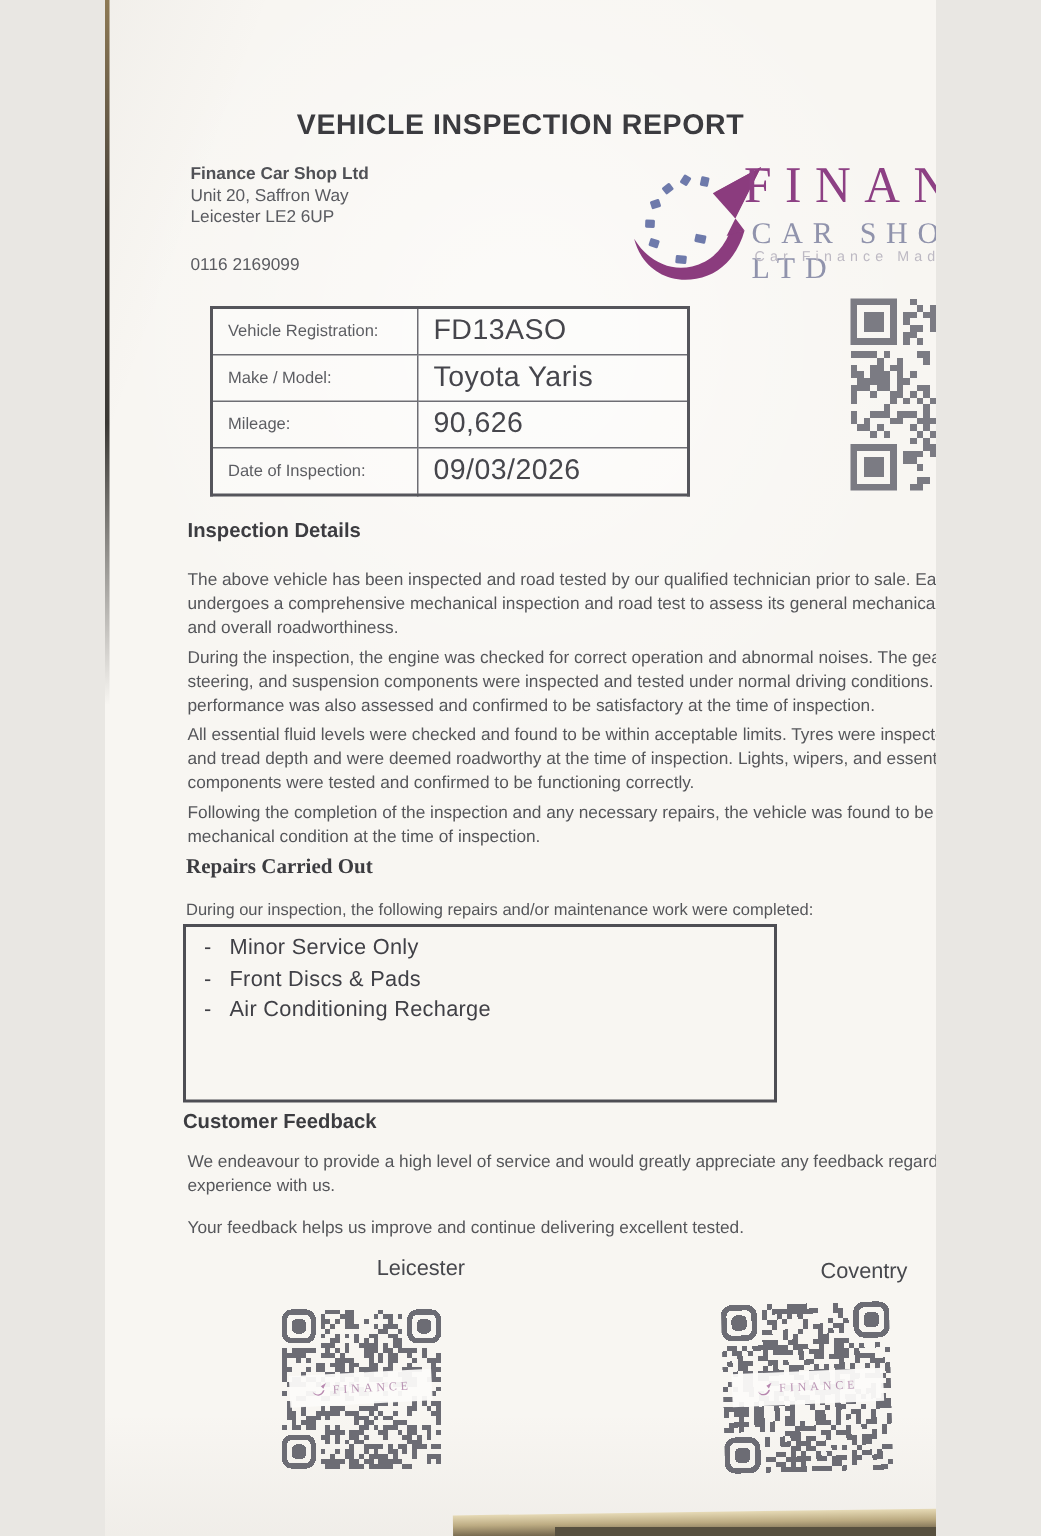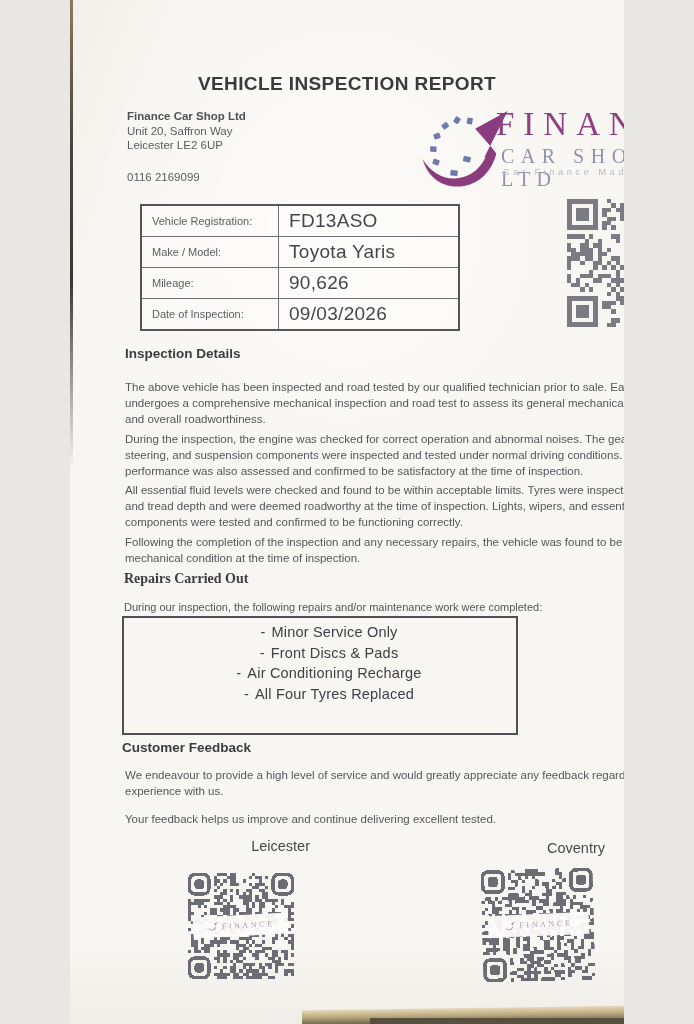--- a/index.html
+++ b/index.html
@@ -73,21 +73,21 @@
   .para{left:55px;width:590px;font-size:11.5px;line-height:16px;color:#55565a;}
   .p1{top:379px;}
   .p2{top:431px;}
   .p3{top:482px;}
   .p4{top:534px;}
   .fp1{top:767px;width:565px;}
   .fp2{top:811px;}
 
   .repairs-intro{left:54px;top:601px;font-size:11px;color:#55565a;}
   .repairs-box{left:52px;top:616px;width:396px;height:119px;
-    border:2px solid #4e4e54;padding:4px 0 0 12px;box-sizing:border-box;text-align:center;}
+    border:2px solid #4e4e54;padding:4px 0 0 12px;box-sizing:border-box;}
   .repair-item{font-size:14.5px;line-height:20.5px;color:#404046;letter-spacing:.2px;}
   .repair-item .dash{display:inline-block;width:17px;}
 
   .loc{width:140px;text-align:right;font-size:14.5px;color:#47484d;}
   .loc-left{left:100px;top:838px;}
   .loc-right{left:395px;top:840px;}
 
   .qr-note{left:270px;top:882px;font-size:12px;line-height:25px;color:#55565a;}
 </style>
 </head>
@@ -442,21 +442,20 @@
   <div class="abs para p2">During the inspection, the engine was checked for correct operation and abnormal noises. The gearbox, clutch, steering, and suspension components were inspected and tested under normal driving conditions. Braking performance was also assessed and confirmed to be satisfactory at the time of inspection.</div>
   <div class="abs para p3">All essential fluid levels were checked and found to be within acceptable limits. Tyres were inspected for condition and tread depth and were deemed roadworthy at the time of inspection. Lights, wipers, and essential electrical components were tested and confirmed to be functioning correctly.</div>
   <div class="abs para p4">Following the completion of the inspection and any necessary repairs, the vehicle was found to be in satisfactory mechanical condition at the time of inspection.</div>
 
   <div class="abs h2 h-repairs">Repairs Carried Out</div>
   <div class="abs repairs-intro">During our inspection, the following repairs and/or maintenance work were completed:</div>
   <div class="abs repairs-box">
     <div class="repair-item"><span class="dash">-</span><span>Minor Service Only</span></div>
     <div class="repair-item"><span class="dash">-</span><span>Front Discs &amp; Pads</span></div>
     <div class="repair-item"><span class="dash">-</span><span>Air Conditioning Recharge</span></div>
-    <div class="repair-item"><span class="dash">-</span><span>All Four Tyres Replaced</span></div>
   </div>
 
   <div class="abs h2 h-feedback">Customer Feedback</div>
   <div class="abs para fp1">We endeavour to provide a high level of service and would greatly appreciate any feedback regarding your experience with us.</div>
   <div class="abs para fp2">Your feedback helps us improve and continue delivering excellent tested.</div>
 
   <div class="abs loc loc-left">Leicester</div>
   <div class="abs loc loc-right">Coventry</div>
 
   <div class="abs qr qr-left">

